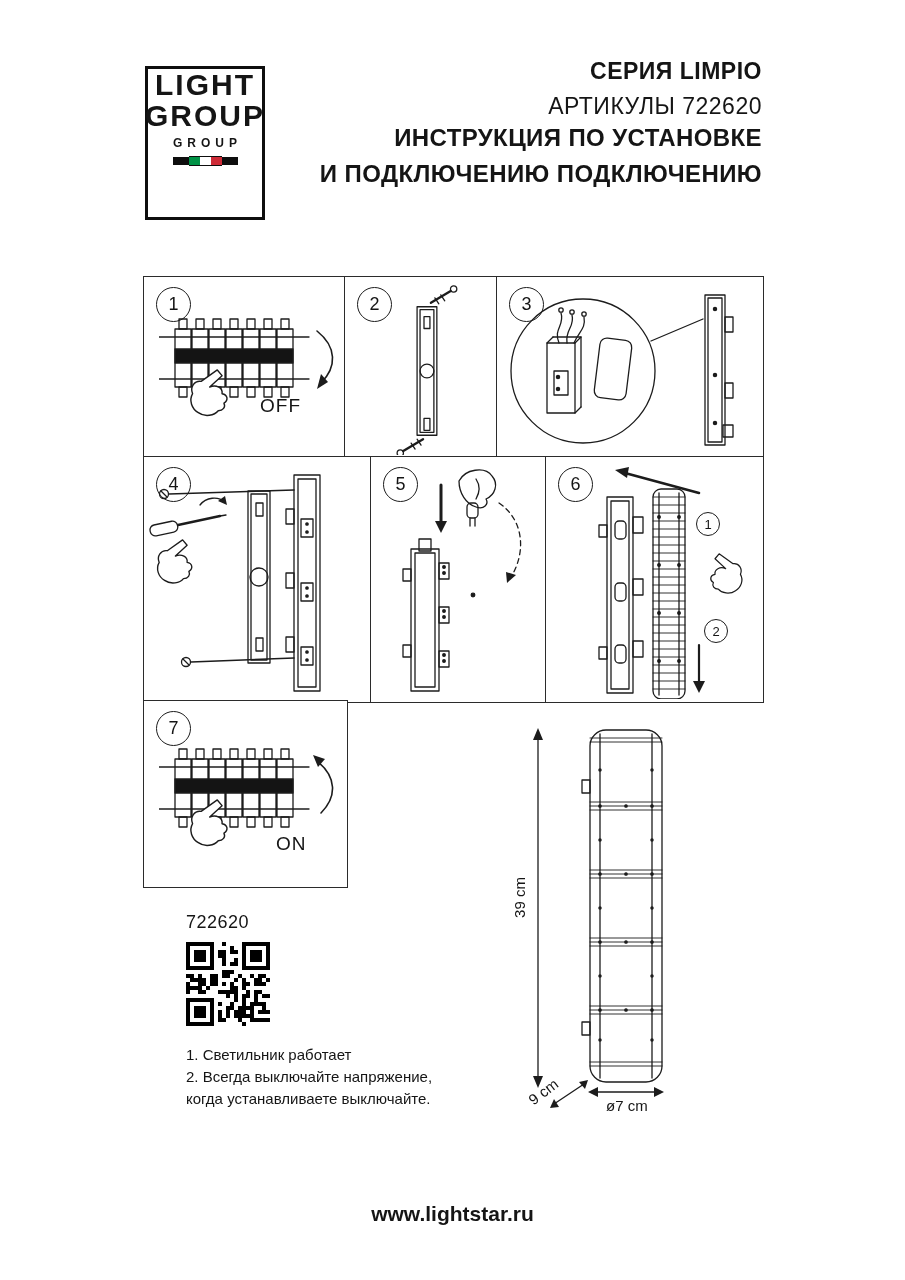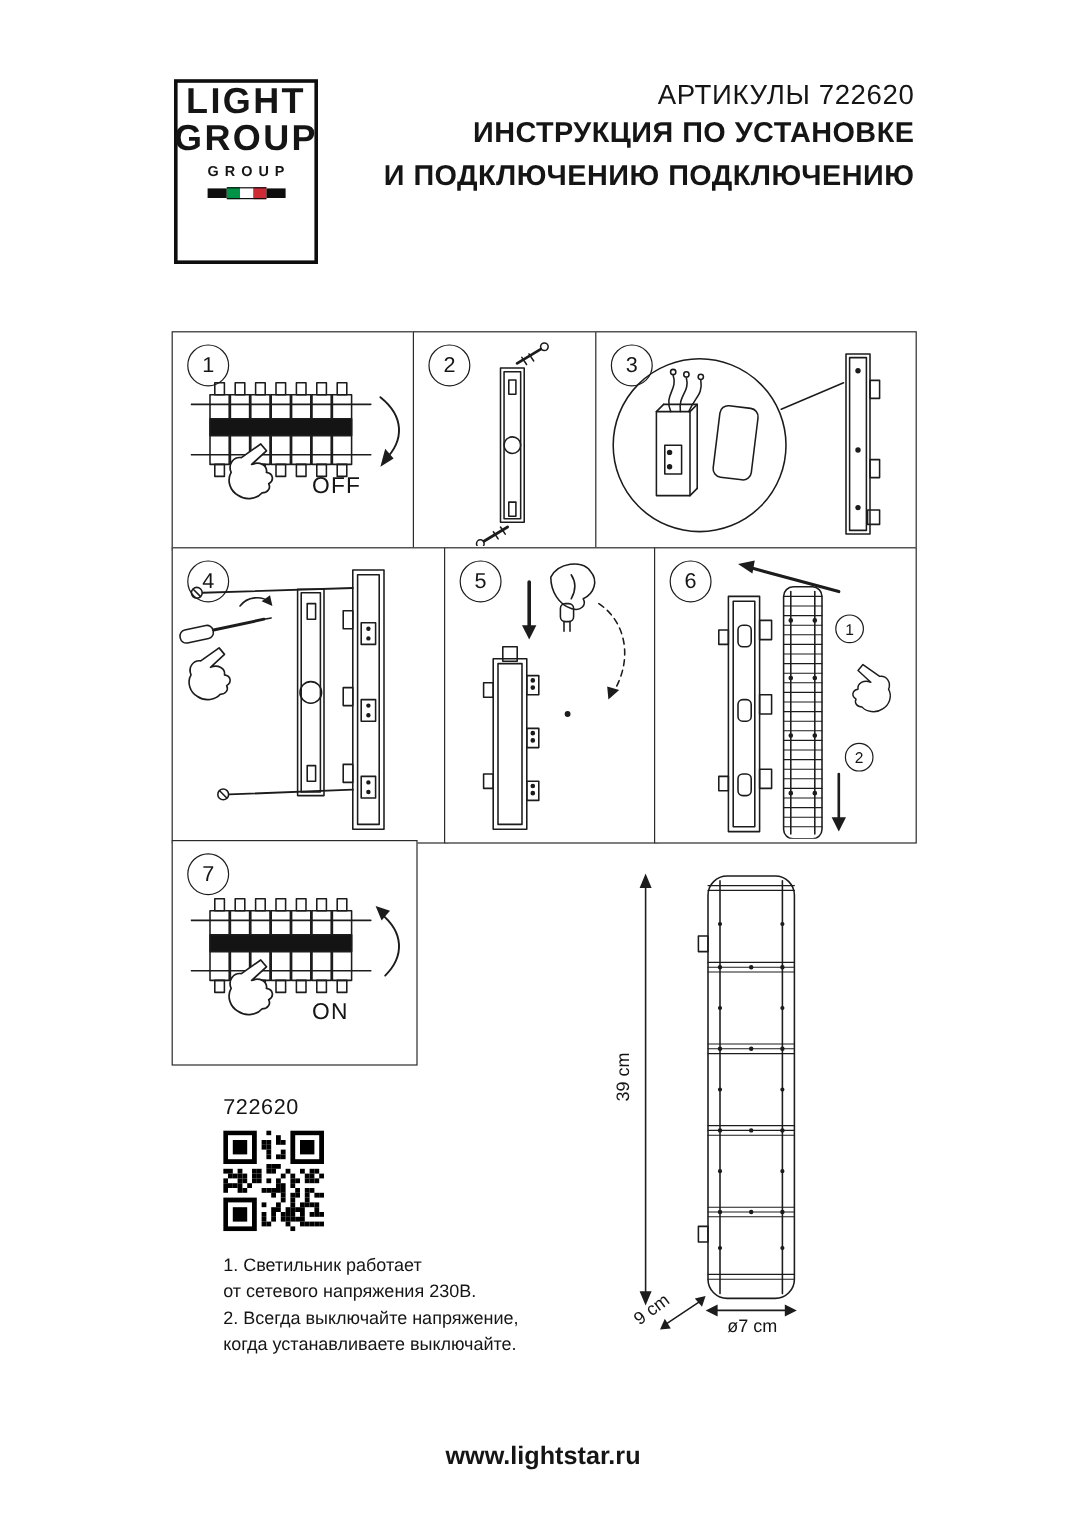--- a/index.html
+++ b/index.html
@@ -58,20 +58,21 @@
     <div class="logo-flag">
       <span class="flag-bar"></span>
         <span class="flag-seg fg"></span>
         <span class="flag-seg fw"></span>
         <span class="flag-seg fr"></span>
         <span class="flag-bar"></span>
     </div>
   </div>
 
   <div class="header-text">
+    <div class="series">СЕРИЯ LIMPIO</div>
     <div class="articles">АРТИКУЛЫ 722620</div>
     <div class="doc-title">
       <div>ИНСТРУКЦИЯ ПО УСТАНОВКЕ</div>
       <div>И ПОДКЛЮЧЕНИЮ ПОДКЛЮЧЕНИЮ</div>
     </div>
   </div>
 
   <div class="cell" style="left:143px;top:276px;width:203px;height:181px">
     <div class="step-num">1</div>
     <svg class="ill" style="left:15px;top:40px" width="195" height="135" viewBox="0 0 195 135">
@@ -260,21 +261,21 @@
           <line x1="0" y1="62" x2="150" y2="62"></line>
         <path d="M16 12h16v58h-16zM33 12h16v58h-16zM50 12h16v58h-16zM67 12h16v58h-16zM84 12h16v58h-16zM101 12h16v58h-16zM118 12h16v58h-16z"></path>
         <path d="M20 2h8v10h-8zM37 2h8v10h-8zM54 2h8v10h-8zM71 2h8v10h-8zM88 2h8v10h-8zM105 2h8v10h-8zM122 2h8v10h-8z"></path>
         <path d="M20 70h8v10h-8zM37 70h8v10h-8zM54 70h8v10h-8zM71 70h8v10h-8zM88 70h8v10h-8zM105 70h8v10h-8zM122 70h8v10h-8z"></path>
         <rect x="16" y="32" width="118" height="14" fill="#141414"></rect>
         <use href="#hand" transform="translate(26,52) scale(0.95)"></use>
         <path d="M162 66 C178 50 178 30 158 14" stroke-width="1.6"></path>
         <polygon points="154,8 166,12 159,20" fill="#1c1c1c" stroke="none"></polygon>
       </g>
     </svg>
-    <span class="step-label" style="left:116px;top:132px">ON</span>
+    <span class="step-label" style="left:132px;top:132px">ON</span>
   </div>
 
   <div class="article-code">722620</div>
   <div class="qr"><svg width="84" height="84" viewBox="0 0 84 84" fill="#000">
         <rect x="36" y="0" width="4" height="4"></rect>
         <rect x="44" y="4" width="4" height="4"></rect>
         <rect x="32" y="8" width="4" height="4"></rect>
         <rect x="36" y="8" width="4" height="4"></rect>
         <rect x="44" y="8" width="4" height="4"></rect>
         <rect x="48" y="8" width="4" height="4"></rect>
@@ -395,21 +396,20 @@
         <rect x="8" y="8" width="12" height="12" fill="#000"></rect>
         <rect x="56" y="0" width="28" height="28"></rect>
         <rect x="60" y="4" width="20" height="20" fill="#fff"></rect>
         <rect x="64" y="8" width="12" height="12" fill="#000"></rect>
         <rect x="0" y="56" width="28" height="28"></rect>
         <rect x="4" y="60" width="20" height="20" fill="#fff"></rect>
         <rect x="8" y="64" width="12" height="12" fill="#000"></rect>
       </svg></div>
   <div class="notes">
     <div>1. Светильник работает</div>
-    <div>от сетевого напряжения 230В.</div>
     <div>2. Всегда выключайте напряжение,</div>
     <div>когда устанавливаете выключайте.</div>
   </div>
 
   <svg class="ill" style="left:500px;top:722px" width="200" height="400" viewBox="0 0 200 400">
     <g fill="none" stroke="#1c1c1c" stroke-width="1.3" stroke-linecap="round" stroke-linejoin="round">
       <line x1="38" y1="16" x2="38" y2="356"></line>
       <polygon points="38,6 33,18 43,18" fill="#1c1c1c" stroke="none"></polygon>
       <polygon points="38,366 33,354 43,354" fill="#1c1c1c" stroke="none"></polygon>
       <rect x="90" y="8" width="72" height="352" rx="16"></rect>

